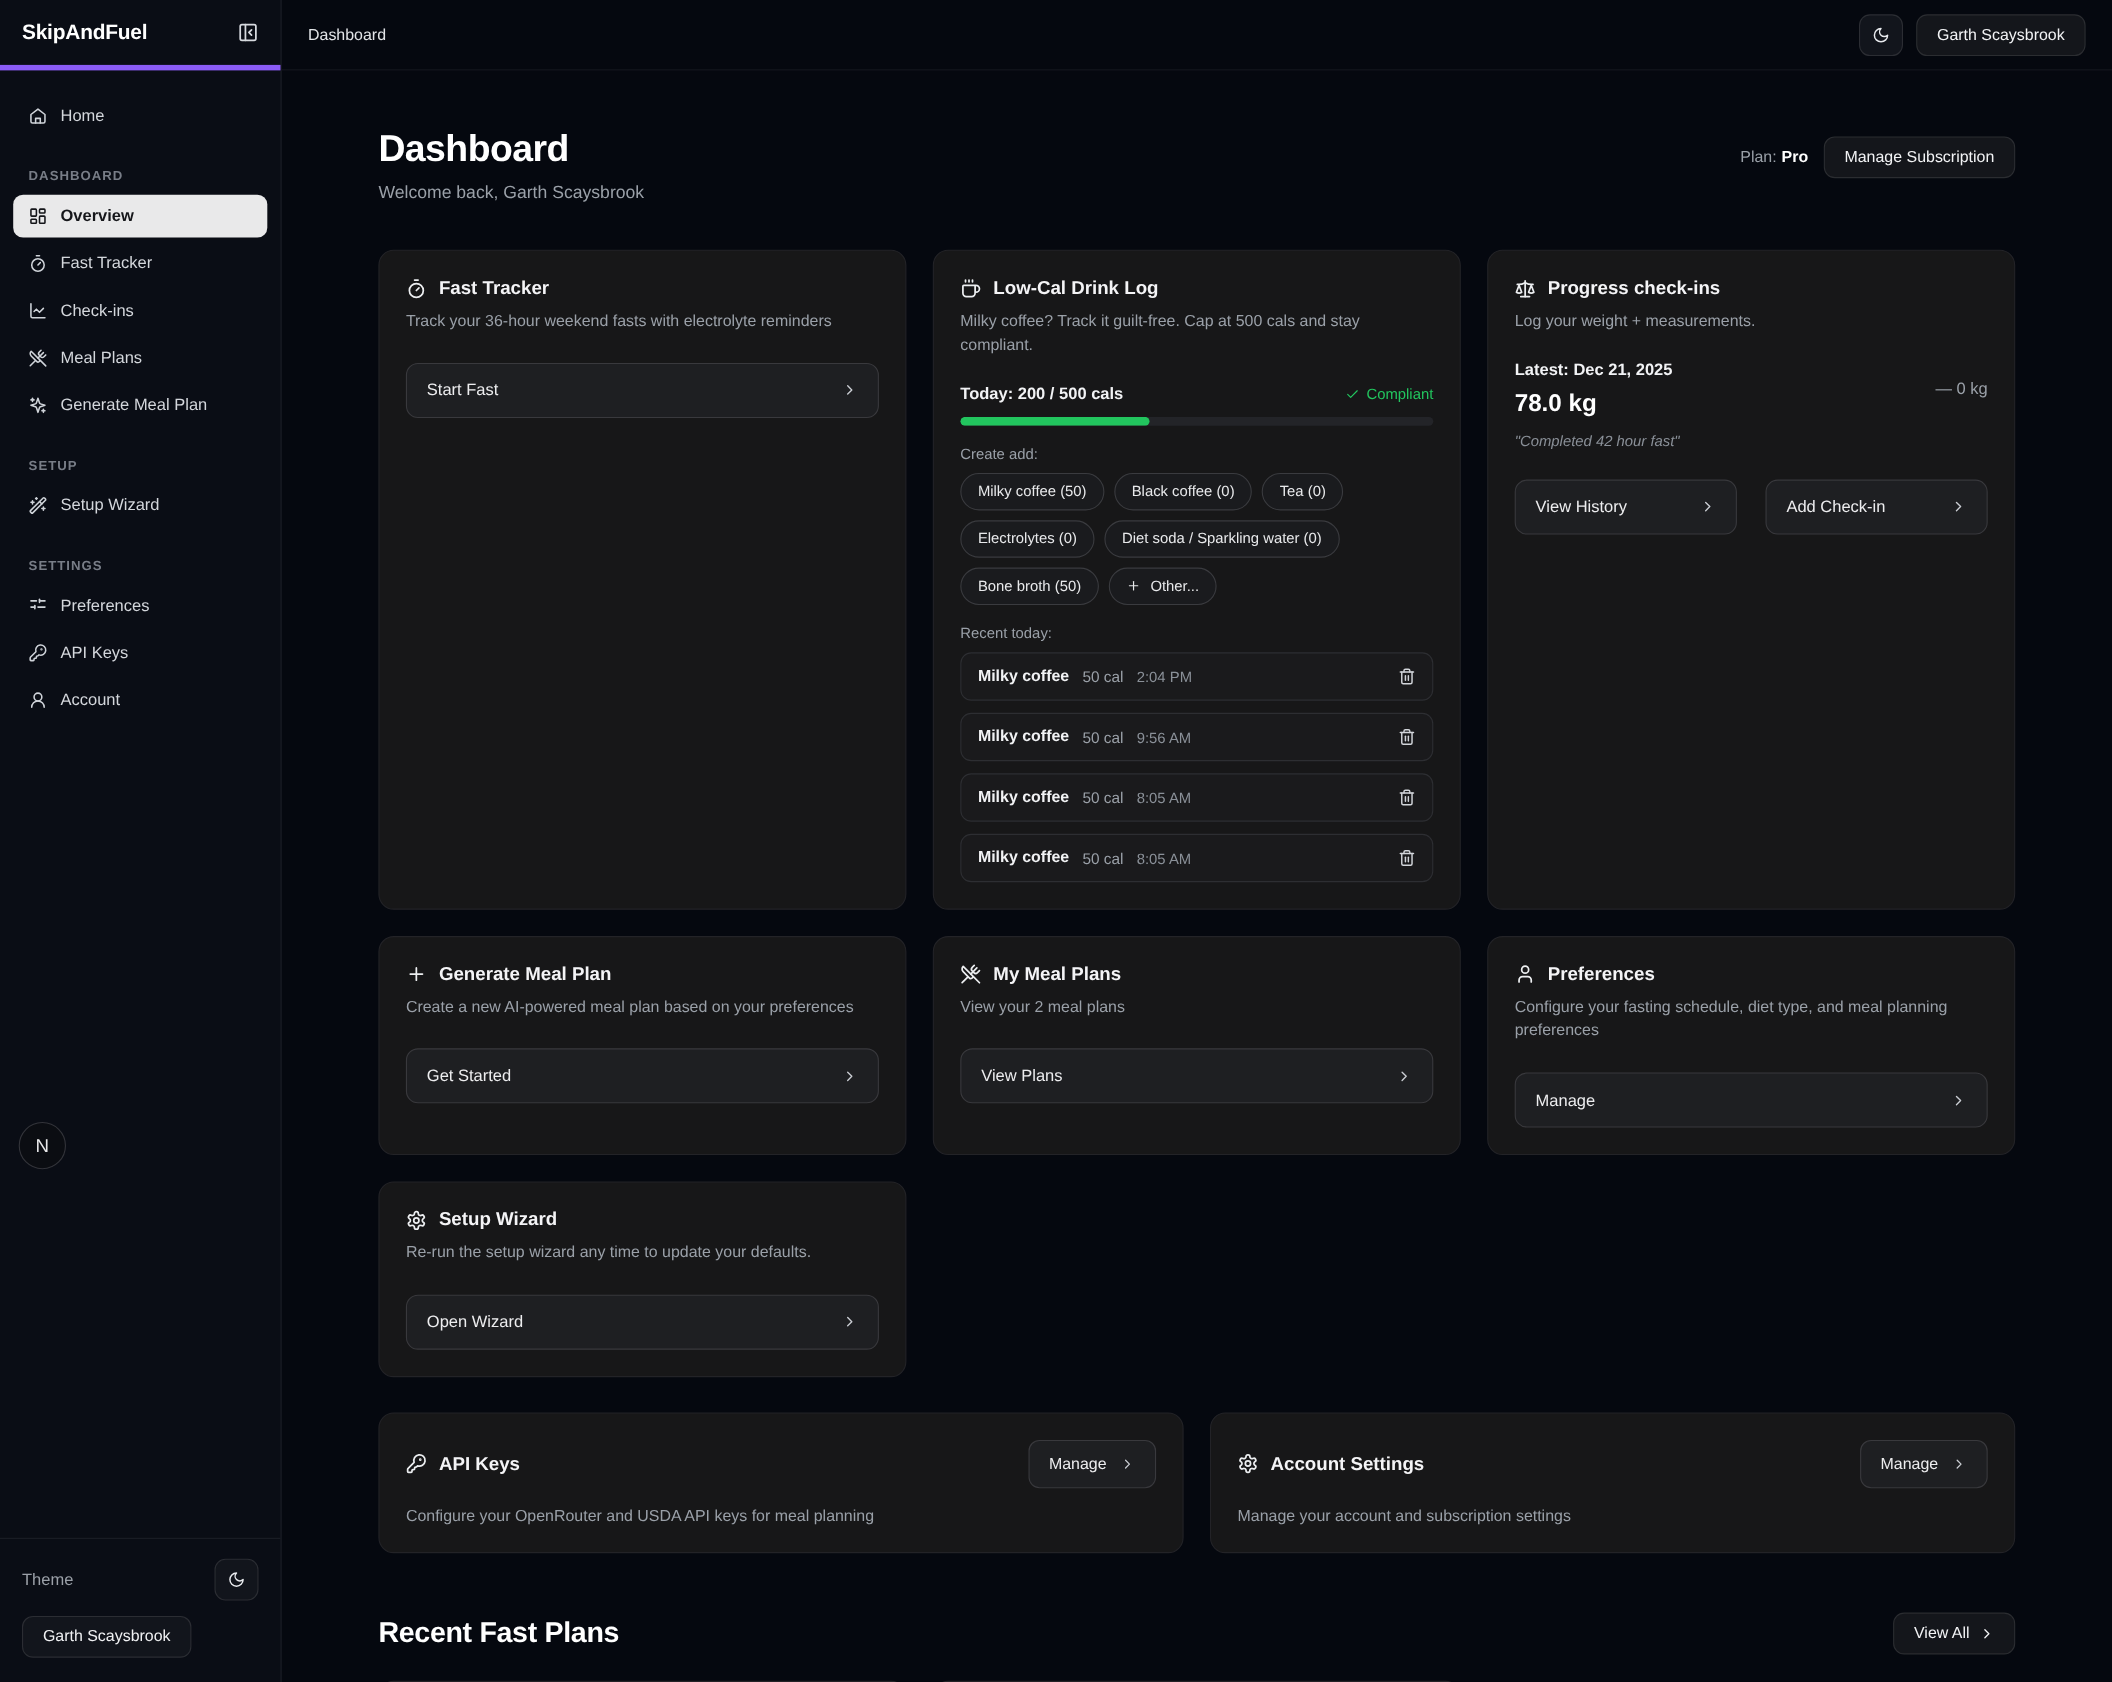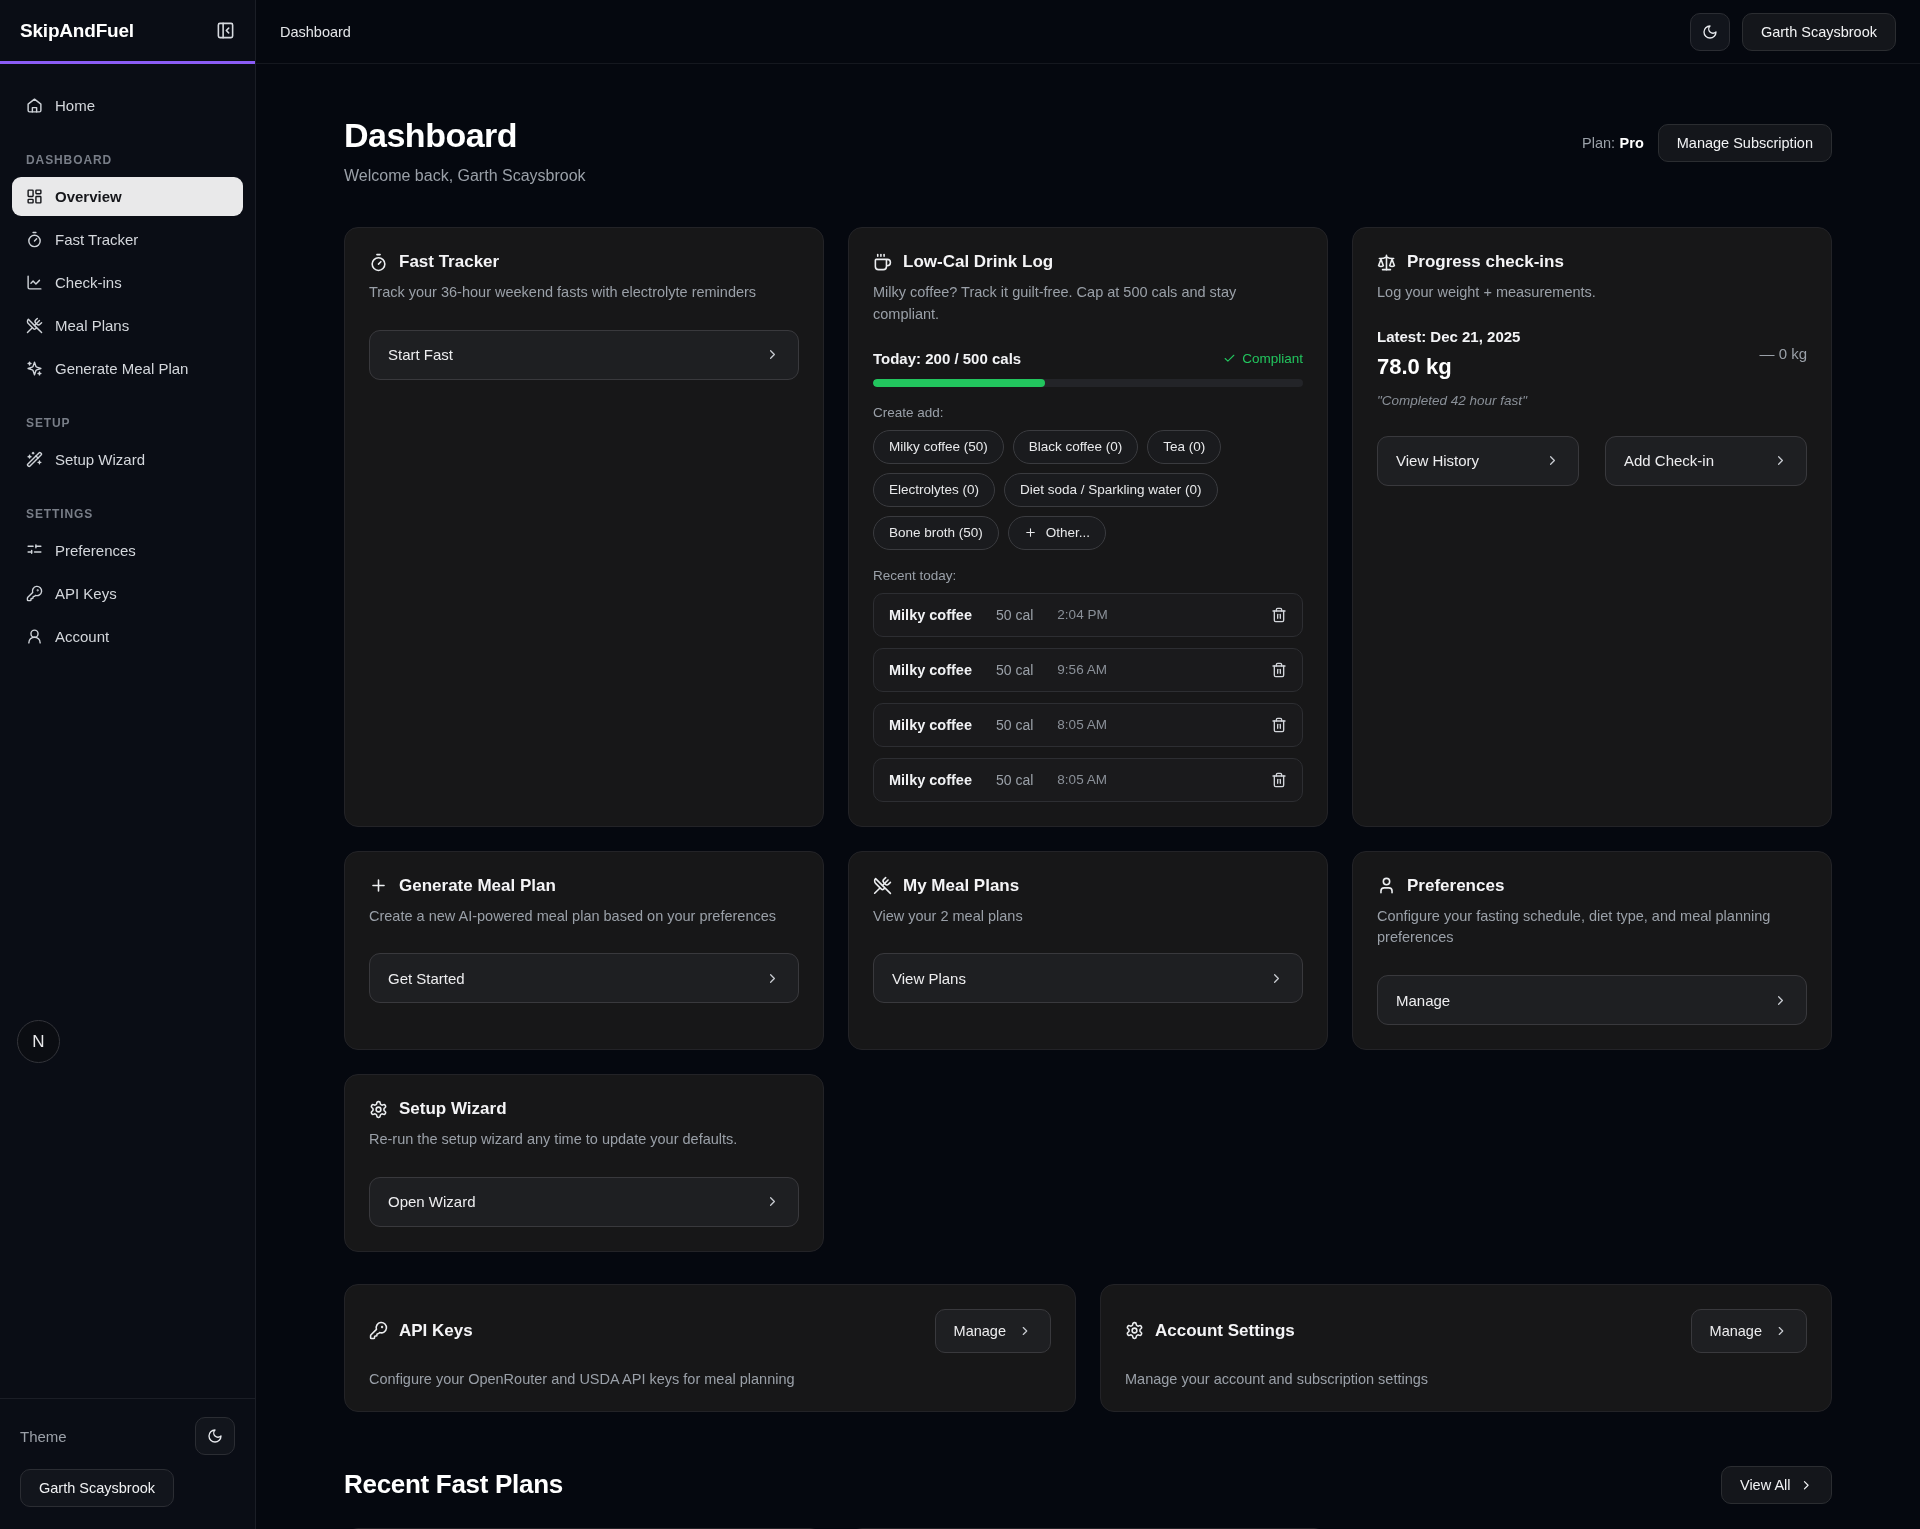--- a/index.html
+++ b/index.html
@@ -15,21 +15,21 @@
   .ic svg { display:block; }
 
   
   .sidebar {
     position:fixed; left:0; top:0; width:256px; height:1529px;
     background:#0a0d15; border-right:1px solid #1b1e26;
     display:flex; flex-direction:column; z-index:10;
   }
   .sb-header {
     height:64px; flex:none; display:flex; align-items:center; justify-content:space-between;
-    padding:0 20px; border-bottom:3px solid #8b5cf6;
+    padding:0 20px; border-bottom:5px solid #8b5cf6;
   }
   .logo { font-size:19px; font-weight:700; letter-spacing:-.2px; color:#fff; }
   .ghost-btn { background:transparent; border:none; color:#d7dadf; font-size:19px; cursor:pointer; display:flex; }
   .sb-nav { padding:22px 12px; flex:1; }
   .sb-item {
     display:flex; align-items:center; gap:12px; padding:11px 14px; border-radius:9px;
     font-size:15px; color:#d4d7dc; cursor:pointer; margin-bottom:4px;
   }
   .sb-item .ic { font-size:17px; color:#cfd3d9; }
   .sb-item.active { background:#e9e9ea; color:#15161a; font-weight:600; }
@@ -103,21 +103,21 @@
   .sub-label { margin-top:18px; font-size:13.5px; color:#9aa0a8; }
   .chips { display:flex; flex-wrap:wrap; gap:9px; margin-top:10px; }
   .chip {
     height:34px; display:inline-flex; align-items:center; gap:9px; padding:16px 15px;
     border:1px solid #3a3b3f; border-radius:17px; background:#1a1b1e;
     font-size:13.5px; color:#e8e9eb; cursor:pointer; white-space:nowrap;
   }
   .chip .ic { font-size:13px; }
   .entries { margin-top:10px; display:flex; flex-direction:column; gap:11px; }
   .entry {
-    display:flex; align-items:center; gap:24px; border:1px solid #2d2e32; background:#1a1a1c;
+    display:flex; align-items:flex-end; gap:12px; border:1px solid #2d2e32; background:#1a1a1c;
     border-radius:10px; padding:13px 15px;
   }
   .entry-name { font-size:14.5px; font-weight:600; color:#f1f2f4; }
   .entry-cal { font-size:14px; color:#9aa0a8; }
   .entry-time { font-size:13.5px; color:#8a9098; }
   .trash-btn { margin-left:auto; background:none; border:none; color:#d2d5da; font-size:16px; cursor:pointer; display:flex; }
 
   
   .latest-block { margin-top:24px; display:flex; justify-content:space-between; }
   .latest-label { font-size:15px; font-weight:600; color:#f2f3f5; }

